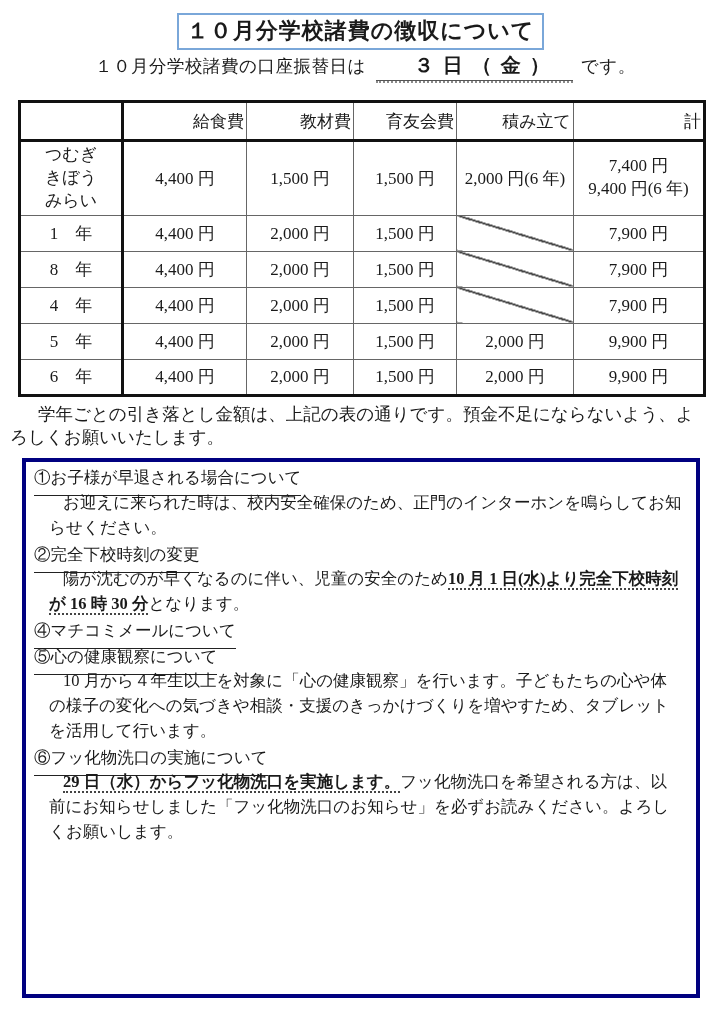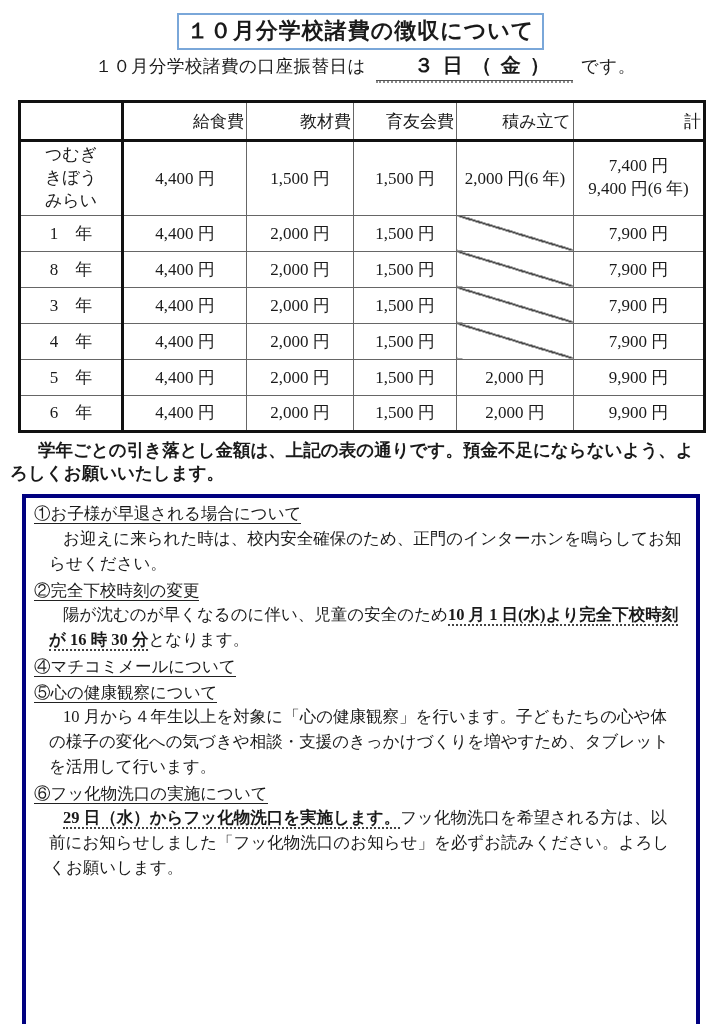--- a/index.html
+++ b/index.html
@@ -63,21 +63,20 @@
   td.diag {
     background: linear-gradient(to top right,
       transparent calc(50% - 1px), #444 calc(50% - 1px),
       #444 calc(50% + 1px), transparent calc(50% + 1px));
   }
   .table-note {
     margin: 6px 10px 0 10px;
     font-size: 17.5px;
     line-height: 1.3;
     text-indent: 1.6em;
-    font-weight: bold;
   }
 
   
   .notice-box {
     margin: 10px 21px 0 22px;
     border: 4px solid #000080;
     padding: 4px 14px 6px 8px;
     min-height: 540px;
   }
   .notice-title {
@@ -86,21 +85,21 @@
     letter-spacing: 1px;
     margin: 2px 0 5px 0;
   }
   .notice-item { margin-bottom: 1px; }
   .item-heading {
     font-size: 16.5px;
     line-height: 1.5;
   }
   .item-heading .hd {
     border-bottom: 1.5px solid #222;
-    padding-bottom: 0px;
+    padding-bottom: 8px;
   }
   .item-body {
     font-size: 16.5px;
     line-height: 1.5;
     padding-left: 15px;
     text-indent: 14px;
     margin-bottom: 2px;
   }
   .em-dotted {
     font-weight: bold;
@@ -160,36 +159,28 @@
       </tr>
       <tr class="row-grade">
         <td>8　年</td>
         <td>4,400 円</td>
         <td>2,000 円</td>
         <td>1,500 円</td>
         <td class="diag"></td>
         <td>7,900 円</td>
       </tr>
       <tr class="row-grade">
-        <td>3　年</td>
+        <td>4　年</td>
         <td>4,400 円</td>
         <td>2,000 円</td>
         <td>1,500 円</td>
         <td class="diag"></td>
         <td>7,900 円</td>
       </tr>
       <tr class="row-grade">
-        <td>4　年</td>
-        <td>4,400 円</td>
-        <td>2,000 円</td>
-        <td>1,500 円</td>
-        <td class="diag"></td>
-        <td>7,900 円</td>
-      </tr>
-      <tr class="row-grade">
         <td>5　年</td>
         <td>4,400 円</td>
         <td>2,000 円</td>
         <td>1,500 円</td>
         <td>2,000 円</td>
         <td>9,900 円</td>
       </tr>
       <tr class="row-grade">
         <td>6　年</td>
         <td>4,400 円</td>

